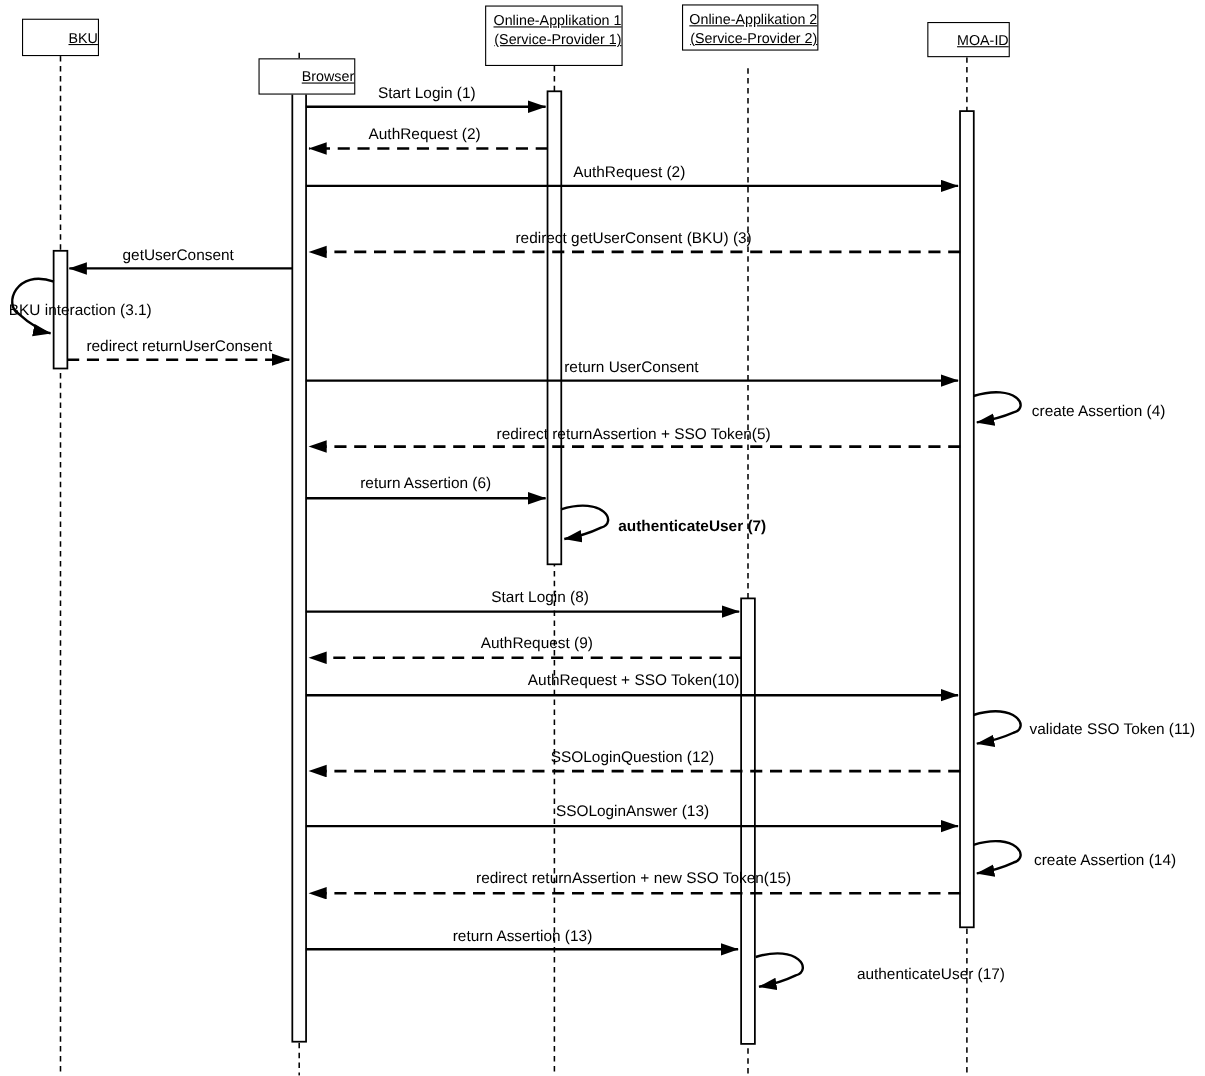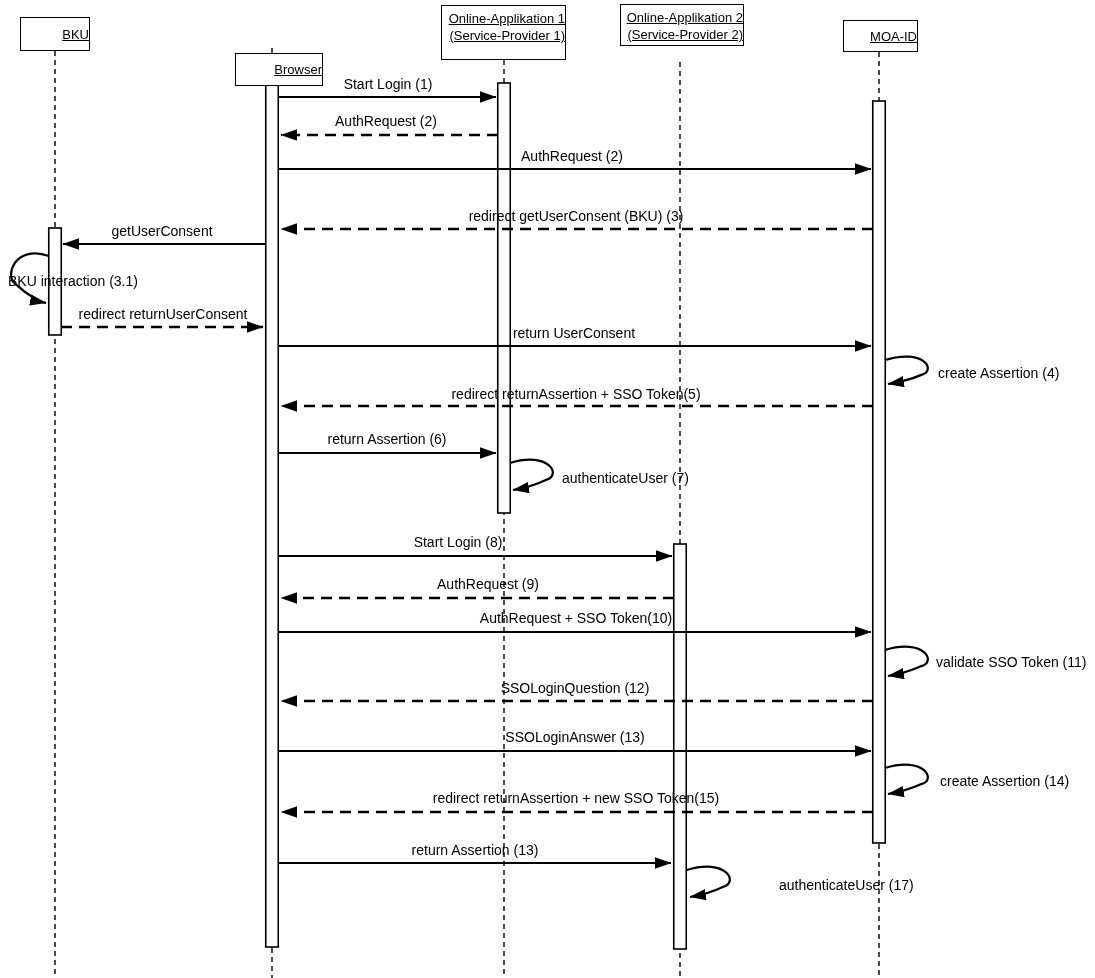--- a/index.html
+++ b/index.html
@@ -99,26 +99,26 @@
   </div>
 <div class="msg-label" style="left: 388px; top: 84px;">Start Login (1)</div>
     <div class="msg-label" style="left: 386px; top: 121px;">AuthRequest (2)</div>
     <div class="msg-label" style="left: 572px; top: 156px;">AuthRequest (2)</div>
     <div class="msg-label" style="left: 576px; top: 216px;">redirect getUserConsent (BKU) (3)</div>
     <div class="msg-label" style="left: 162px; top: 231px;">getUserConsent</div>
     <div class="msg-label" style="left: 163px; top: 314px;">redirect returnUserConsent</div>
     <div class="msg-label" style="left: 574px; top: 333px;">return UserConsent</div>
     <div class="msg-label" style="left: 576px; top: 394px;">redirect returnAssertion + SSO Token(5)</div>
     <div class="msg-label" style="left: 387px; top: 439px;">return Assertion (6)</div>
-    <div class="msg-label" style="left: 458px; top: 542px;">Start Login (8)</div>
+    <div class="msg-label" style="left: 491px; top: 542px;">Start Login (8)</div>
     <div class="msg-label" style="left: 488px; top: 584px;">AuthRequest (9)</div>
     <div class="msg-label" style="left: 576px; top: 618px;">AuthRequest + SSO Token(10)</div>
     <div class="msg-label" style="left: 575px; top: 688px;">SSOLoginQuestion (12)</div>
     <div class="msg-label" style="left: 575px; top: 737px;">SSOLoginAnswer (13)</div>
     <div class="msg-label" style="left: 576px; top: 798px;">redirect returnAssertion + new SSO Token(15)</div>
     <div class="msg-label" style="left: 475px; top: 850px;">return Assertion (13)</div>
     <div class="msg-label left-align" style="left: 8px; top: 281px;">BKU interaction (3.1)</div>
     <div class="msg-label left-align" style="left: 938px; top: 373px;">create Assertion (4)</div>
-    <div class="msg-label left-align" style="left: 562px; top: 478px;">authenticateUser (7)</div>
+    <div class="msg-label left-align" style="left: 562px; top: 478px; font-weight: bold;">authenticateUser (7)</div>
     <div class="msg-label left-align" style="left: 936px; top: 662px;">validate SSO Token (11)</div>
     <div class="msg-label left-align" style="left: 940px; top: 781px;">create Assertion (14)</div>
     <div class="msg-label left-align" style="left: 739px; top: 885px; margin-left: 40px;">authenticateUser (17)</div>
   </div>
 
 </body></html>

